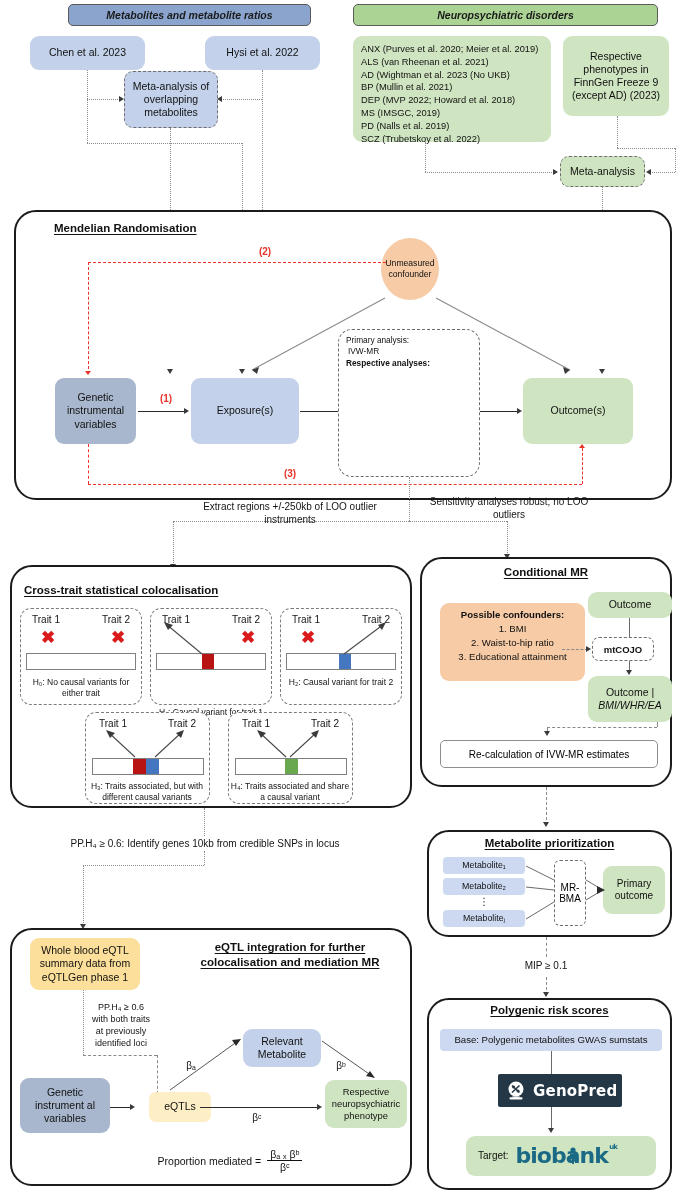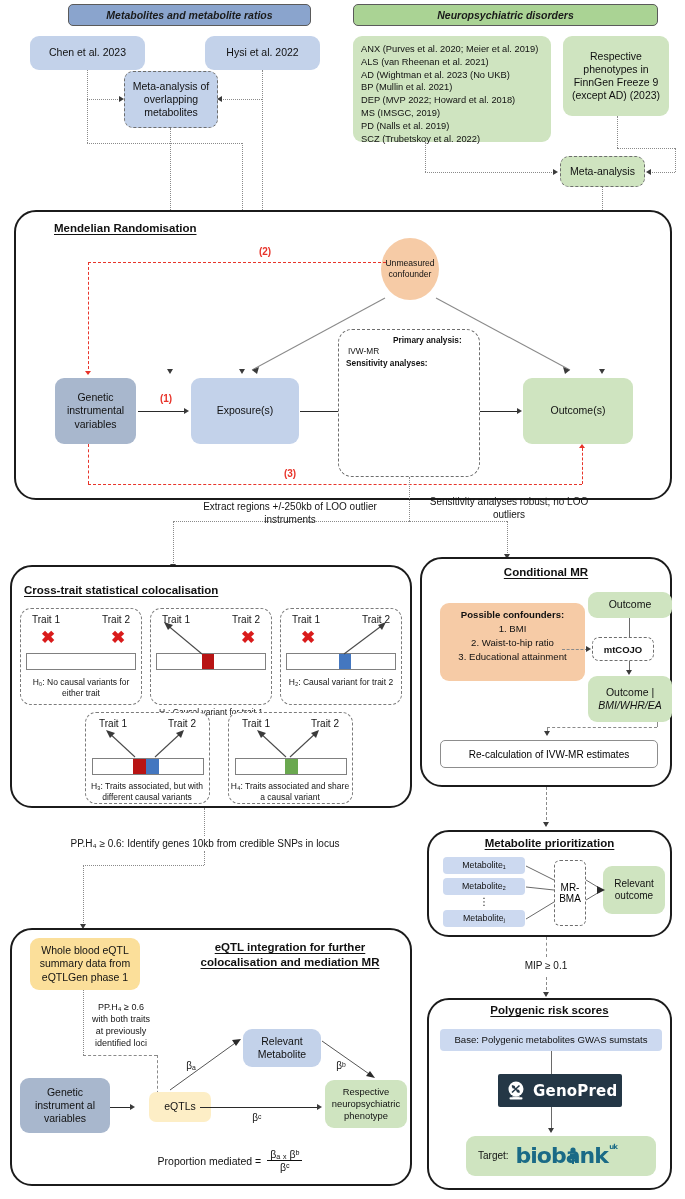--- a/index.html
+++ b/index.html
@@ -124,23 +124,23 @@
   <div class="solid-h" style="left:138px;top:411px;width:47px;border-top-width:1.8px;border-top-color:#2a2a2a;"></div>
   <div class="arrow-r" style="left:184px;top:407.5px;"></div>
   <div class="abs lbl lbl-red" style="left:153px;top:393px;width:26px;">(1)</div>
 
   <div class="solid-h" style="left:300px;top:411px;width:40px;border-top-width:1.8px;border-top-color:#2a2a2a;"></div>
   <div class="solid-h" style="left:478px;top:411px;width:40px;border-top-width:1.8px;border-top-color:#2a2a2a;"></div>
   <div class="arrow-r" style="left:517px;top:407.5px;"></div>
 
   <div class="abs n-dashed" style="left:338px;top:329px;width:142px;height:148px;border-radius:14px;background:#fff;"></div>
   <div class="abs" style="left:346px;top:335px;width:128px;font-size:8.3px;color:#111;line-height:1.34;">
-    <div style="font-weight:bold;margin-left:47px;">Primary analysis:</div>
+    <div style="font-weight:normal;">Primary analysis:</div>
     <div style="padding-left:2px;">IVW-MR</div>
-    <div style="font-weight:bold;margin-top:1px;">Sensitivity analyses:</div>
+    <div style="font-weight:bold;margin-top:1px;">Respective analyses:</div>
   </div>
 
   <svg class="abs" style="left:0;top:210px;width:685px;height:290px;pointer-events:none;">
     <line x1="385" y1="88" x2="252" y2="160" stroke="#8a8a8a" stroke-width="1.1"></line>
     <polygon points="252,160 259,157 257,164" fill="#3a3a3a"></polygon>
     <line x1="436" y1="88" x2="570" y2="160" stroke="#8a8a8a" stroke-width="1.1"></line>
     <polygon points="570,160 563,157 565,164" fill="#3a3a3a"></polygon>
   </svg>
 
   <div class="red-v" style="left:88px;top:262px;height:112px;"></div>
@@ -281,21 +281,21 @@
 
   <div class="abs node n-lav ctr" style="left:443px;top:857px;width:82px;height:17px;border-radius:4px;font-size:8.8px;">Metabolite₁</div>
   <div class="abs node n-lav ctr" style="left:443px;top:878px;width:82px;height:17px;border-radius:4px;font-size:8.8px;">Metabolite₂</div>
   <div class="abs lbl" style="left:466px;top:896px;width:36px;font-size:10px;">⋮</div>
   <div class="abs node n-lav ctr" style="left:443px;top:910px;width:82px;height:17px;border-radius:4px;font-size:8.8px;">Metaboliteⱼ</div>
 
   <div class="abs n-dashed ctr" style="left:554px;top:860px;width:32px;height:66px;border-radius:6px;background:#fff;font-size:10px;flex-direction:column;line-height:1.15;">
     <span>MR-</span>
     <span>BMA</span>
   </div>
-  <div class="abs node n-green ctr" style="left:603px;top:866px;width:62px;height:48px;font-size:10px;">Relevant outcome</div>
+  <div class="abs node n-green ctr" style="left:603px;top:866px;width:62px;height:48px;font-size:10px;">Primary outcome</div>
 
   <svg class="abs" style="left:427px;top:830px;width:245px;height:107px;pointer-events:none;">
     <line x1="99" y1="36" x2="127" y2="50" stroke="#6a6a6a" stroke-width="1"></line>
     <line x1="99" y1="57" x2="127" y2="60" stroke="#6a6a6a" stroke-width="1"></line>
     <line x1="99" y1="89" x2="127" y2="72" stroke="#6a6a6a" stroke-width="1"></line>
     <line x1="159" y1="50" x2="174" y2="59" stroke="#6a6a6a" stroke-width="1"></line>
     <line x1="159" y1="70" x2="174" y2="61" stroke="#6a6a6a" stroke-width="1"></line>
     <polygon points="178,60 170,56 170,64" fill="#2a2a2a"></polygon>
   </svg>
 

